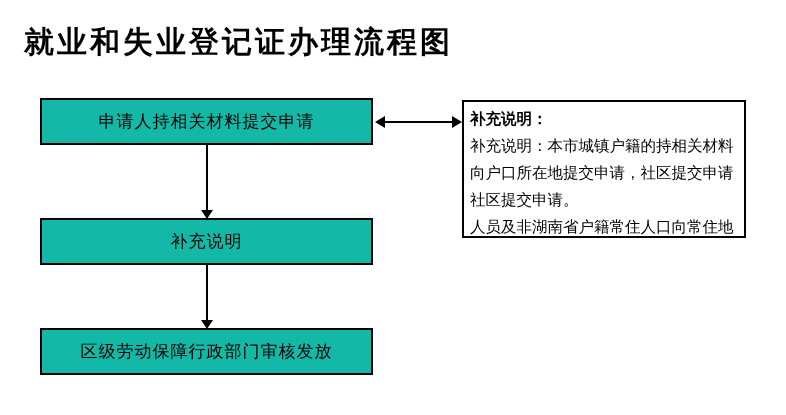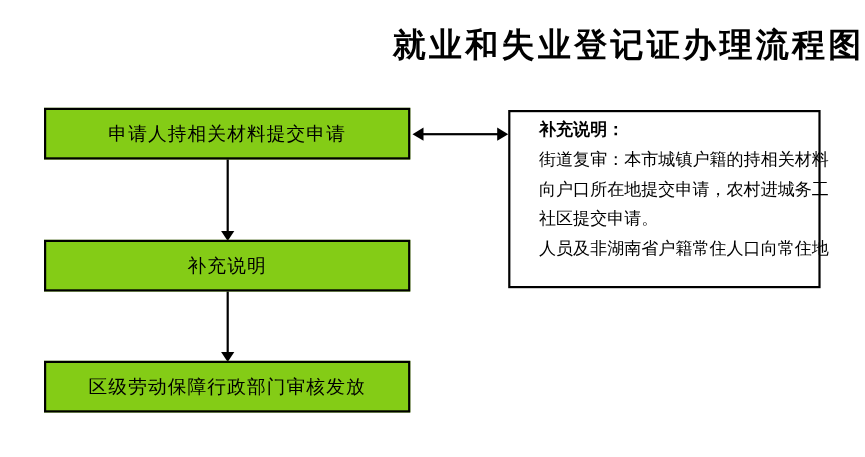--- a/index.html
+++ b/index.html
@@ -14,54 +14,54 @@
     height: 415px;
     background: #ffffff;
     overflow: hidden;
   }
   .diagram-title {
     position: absolute;
     top: 23px;
     left: 0;
     right: 0;
     padding-left: 24px;
-    text-align: right;
+    text-align: left;
     font-size: 30px;
     line-height: 38px;
     font-weight: bold;
     letter-spacing: 3px;
     color: #000000;
     white-space: nowrap;
   }
   .flow-box {
     position: absolute;
     left: 40px;
     width: 333px;
     height: 47px;
     border: 2px solid #000000;
-    background: #84cc16;
+    background: #14b8a6;
     display: flex;
     align-items: center;
     justify-content: center;
     font-size: 17px;
     letter-spacing: 1px;
     white-space: nowrap;
   }
   .box-step-1 { top: 98px; }
   .box-step-2 { top: 218px; }
   .box-step-3 { top: 328px; justify-content: center; }
   .note-box {
     position: absolute;
     left: 462px;
     top: 100px;
     width: 284px;
-    height: 162px;
+    height: 138px;
     border: 2px solid #000000;
     background: #ffffff;
-    padding: 3px 6px 0 26px;
+    padding: 3px 6px 0 6px;
     font-size: 15.5px;
     line-height: 27px;
   }
   .note-heading {
     font-weight: bold;
     white-space: nowrap;
   }
   .note-line {
     white-space: nowrap;
   }
@@ -146,19 +146,19 @@
   </div>
 
   <div class="h-arrow">
     <div class="head-left"></div>
     <div class="shaft"></div>
     <div class="head-right"></div>
   </div>
 
   <div class="note-box">
     <div class="note-heading">补充说明：</div>
-    <div class="note-line">街道复审：本市城镇户籍的持相关材料</div>
-    <div class="note-line">向户口所在地提交申请，农村进城务工</div>
+    <div class="note-line">补充说明：本市城镇户籍的持相关材料</div>
+    <div class="note-line">向户口所在地提交申请，社区提交申请</div>
     <div class="note-line">社区提交申请。</div>
     <div class="note-line">人员及非湖南省户籍常住人口向常住地</div>
   </div>
 
 </div>
 
 </body></html>

